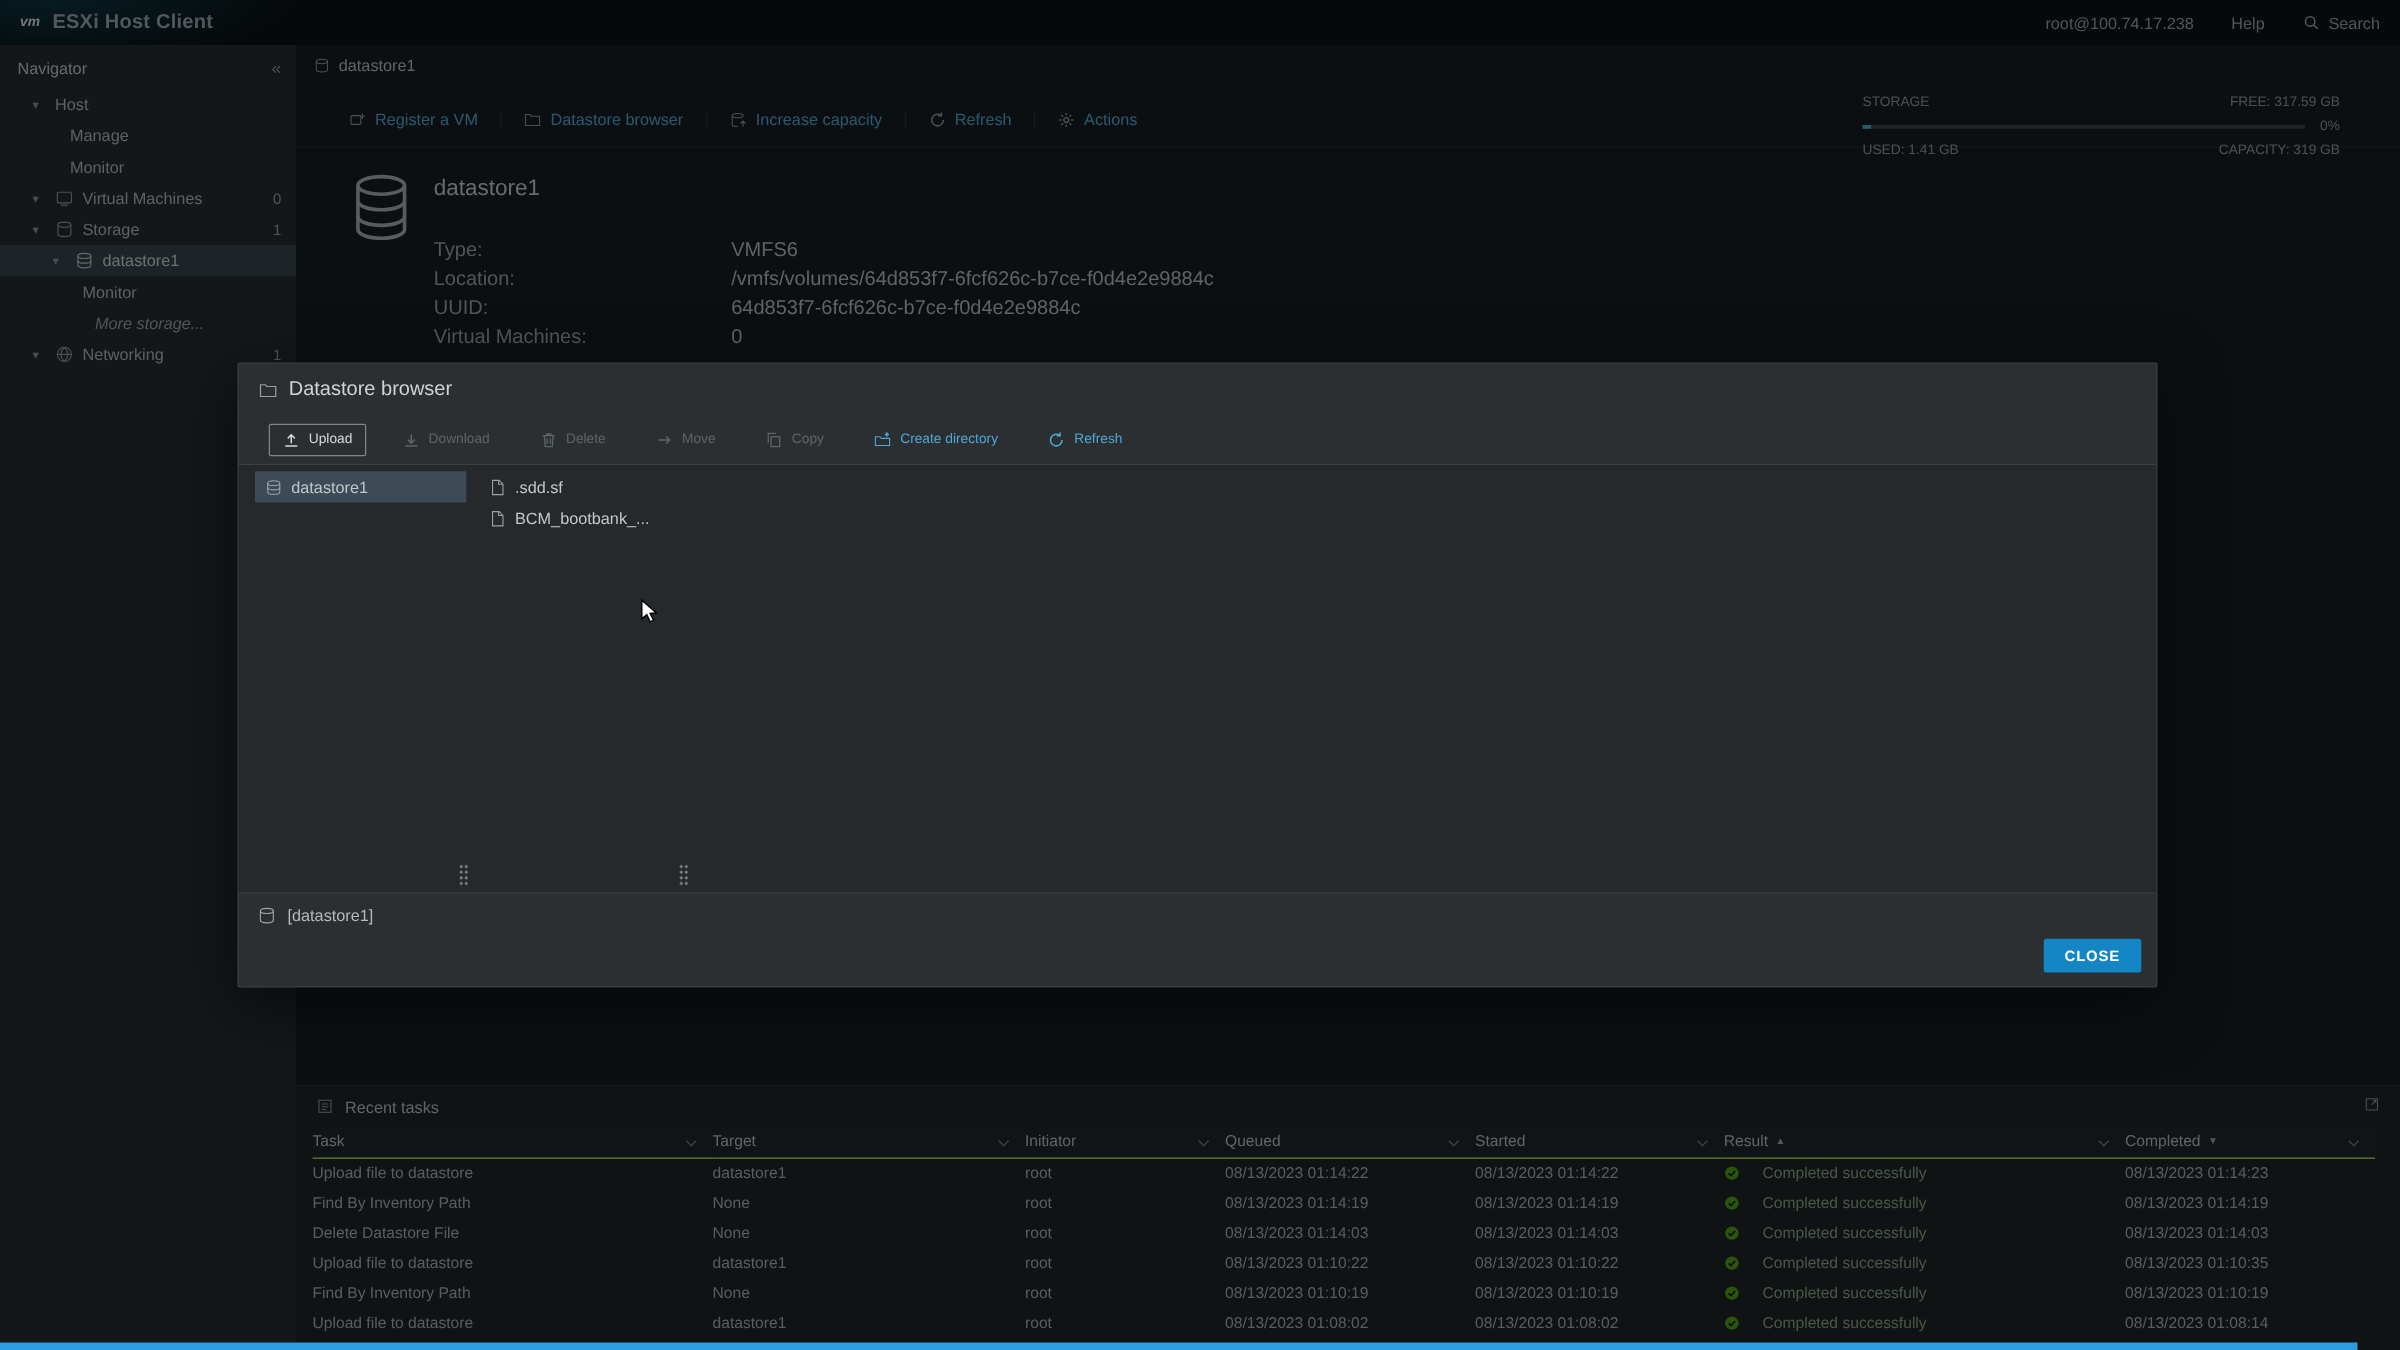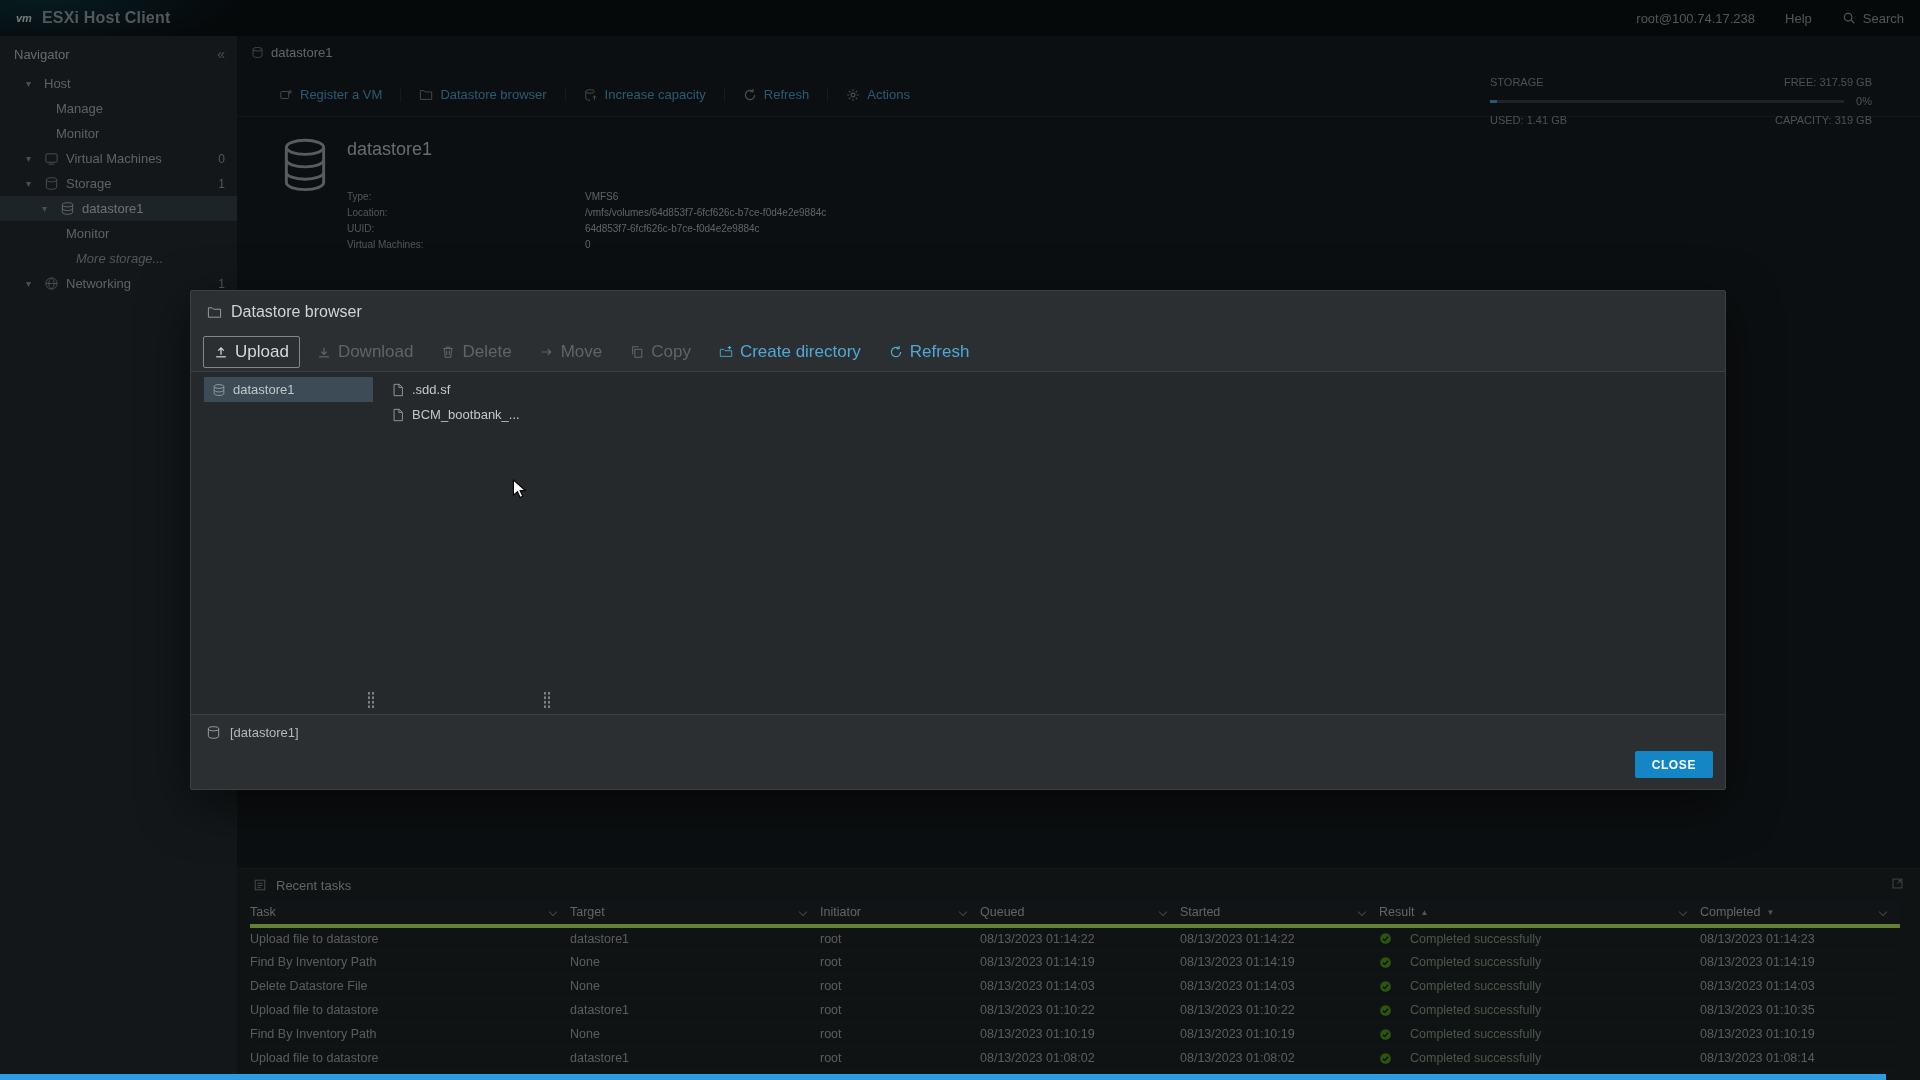--- a/index.html
+++ b/index.html
@@ -50,47 +50,47 @@
   .tb-item:not(:last-child){border-right:1px solid #2b3236;}
   .tb-item .icon{color:#8d969c;}
   .storage{position:absolute;top:40px;right:48px;width:382px;font-size:11px;color:#8f989d;}
   .srow{display:flex;justify-content:space-between;align-items:center;}
   .srow + .srow{margin-top:7px;}
   .sbar{flex:1;height:3px;background:#3a4347;margin-right:12px;position:relative;}
   .sbar .fill{position:absolute;left:0;top:0;bottom:0;width:7px;background:var(--accent);}
   .ds-info{display:flex;gap:16px;margin:20px 0 0 42px;}
   .big-ds{width:52px;height:58px;color:#a6aeb3;}
   .ds-name{font-size:18px;font-weight:400;color:#c2c9cd;margin:2px 0 10px;}
-  .info-table{border-collapse:collapse;font-size:10px;margin-top:28px;}
+  .info-table{border-collapse:collapse;font-size:16px;margin-top:28px;}
   .info-table td{padding:2.5px 0;}
   .info-table .k{width:238px;color:#98a1a6;}
   .info-table .v{color:#b3bbc0;}
 
   
   .tasks-panel{position:absolute;left:237px;right:0;top:868px;bottom:0;background:#1d2427;border-top:1px solid #272e32;z-index:1;}
   .tasks-header{display:flex;align-items:center;gap:9px;padding:8px 16px 7px;font-size:13px;color:#b6bdc1;}
   .tasks-header .icon{color:#8d969c;}
   .expand-btn{margin-left:auto;color:#8d969c;cursor:pointer;}
   .expand-btn .icon{width:13px;height:13px;}
   .tasks-table{table-layout:fixed;border-collapse:collapse;margin-left:13px;width:1650px;font-size:12.5px;}
-  .tasks-table th{height:26px;font-weight:400;color:#b6bdc1;text-align:left;border-bottom:4px solid #bef264;background:#20272b;}
+  .tasks-table th{height:26px;font-weight:400;color:#b6bdc1;text-align:left;border-bottom:1px solid #bef264;background:#20272b;}
   .th-inner{display:flex;align-items:center;}
   .sort{font-size:8px;margin-left:6px;color:#9aa2a7;}
   .chev{width:6px;height:6px;border-right:1.4px solid #788288;border-bottom:1.4px solid #788288;transform:rotate(45deg);margin-left:auto;margin-right:14px;}
   .tasks-table td{height:24px;color:#a7afb3;border-bottom:1px solid #232a2e;white-space:nowrap;overflow:hidden;padding-right:8px;}
   .res{display:flex;align-items:center;gap:18px;color:#8da388;}
   .res .icon{width:13px;height:13px;}
 
   
   .overlay{position:absolute;inset:0;background:rgba(0,0,0,0.47);z-index:10;}
   .modal{position:absolute;left:190px;top:290px;width:1536px;height:500px;background:#2b2f32;border:1px solid #3a4043;border-radius:2px;box-shadow:0 14px 50px rgba(0,0,0,.55);z-index:20;}
   .modal-header{height:42px;display:flex;align-items:center;gap:9px;padding:0 16px;font-size:16px;color:#ced3d6;}
   .modal-header .icon{width:15px;height:15px;color:#9aa2a7;}
   .modal-toolbar{height:38px;display:flex;align-items:center;gap:6px;padding:0 12px;}
-  .mbtn{display:flex;align-items:center;gap:7px;font-size:17px;padding:5px 10px;border:1px solid transparent;border-radius:2px;cursor:pointer;background:none;font-family:inherit;}
+  .mbtn{display:flex;gap:7px;font-size:11px;padding:5px 10px;border:1px solid transparent;border-radius:2px;cursor:pointer;background:none;font-family:inherit;margin-left:12px;}
   .mbtn.active{border-color:#7e878c;color:#d3d8da;}
   .mbtn.disabled{color:#5d6569;cursor:default;}
   .mbtn.enabled{color:var(--accent);}
   .browser{position:absolute;top:80px;left:0;right:0;bottom:74px;background:#26292c;border-top:1px solid #3a4043;border-bottom:1px solid #3a4043;display:flex;}
   .b-col{padding-top:5px;}
   .b-col1{width:182px;padding-left:13px;}
   .b-col2{width:200px;padding-left:10px;}
   .b-row{display:flex;align-items:center;gap:7px;height:25px;padding:0 8px;font-size:13px;color:#c1c7ca;white-space:nowrap;cursor:pointer;}
   .b-row .icon{color:#9aa2a7;}
   .b-row.selected{background:var(--selection);}

